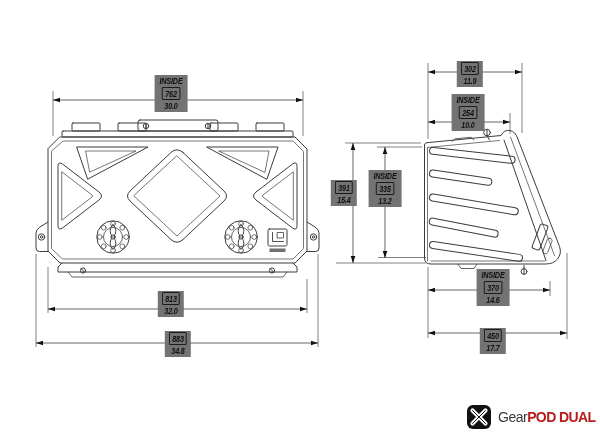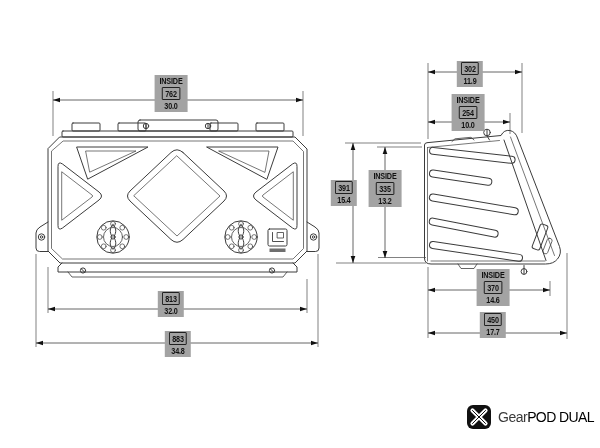--- a/index.html
+++ b/index.html
@@ -4,39 +4,39 @@
 <style>
   html,body{margin:0;padding:0;background:#fff;}
   .stage{
     position:relative;width:600px;height:448px;background:#fff;
     font-family:"Liberation Sans",sans-serif;overflow:hidden;
   }
   svg.draw{position:absolute;left:0;top:0;z-index:1;}
   
   .dim{
     position:absolute;transform:translateX(-50%);
-    background:#a3a3a3;padding:1px 2px;z-index:2;text-align:left;
+    background:#737373;padding:1px 2px;z-index:2;text-align:left;font-style:italic;
   }
   .dim-inner{
     display:flex;flex-direction:column;align-items:center;gap:1px;
     transform:scaleX(0.8);transform-origin:center top;
     font-size:9px;font-weight:700;color:#111;line-height:1.12;
     letter-spacing:-0.2px;white-space:nowrap;
   }
   .dim-mm{border:1.2px solid #111;padding:0.5px 3px;border-radius:1px;}
   
   .brand{
     position:absolute;left:467px;top:405px;display:flex;align-items:center;
     gap:7px;z-index:2;
   }
   .brand-text{
     font-size:14px;letter-spacing:-0.5px;color:#3a3a3a;white-space:nowrap;
     font-weight:500;
   }
-  .brand-text b{color:#000000;font-weight:400;letter-spacing:-0.6px;}
+  .brand-text b{color:#b91c1c;font-weight:700;letter-spacing:-0.6px;}
 </style>
 </head>
 <body>
 
 <div class="stage">
 
   <svg class="draw" width="600" height="448" viewBox="0 0 600 448">
 
     <g fill="none" stroke="#3c3c3c" stroke-width="1" stroke-linejoin="round" stroke-linecap="round">
 
@@ -275,21 +275,21 @@
   </div>
 
   <div class="dim" style="left:493px;top:269px;">
     <div class="dim-inner">
       <div>INSIDE</div>
       <div class="dim-mm">370</div>
       <div>14.6</div>
     </div>
   </div>
 
-  <div class="dim" style="left:493px;top:312px;">
+  <div class="dim" style="left:493px;top:328px;">
     <div class="dim-inner">
       <div class="dim-mm">450</div>
       <div>17.7</div>
     </div>
   </div>
 
   <div class="dim" style="left:171px;top:291px;">
     <div class="dim-inner">
       <div class="dim-mm">813</div>
       <div>32.0</div>

